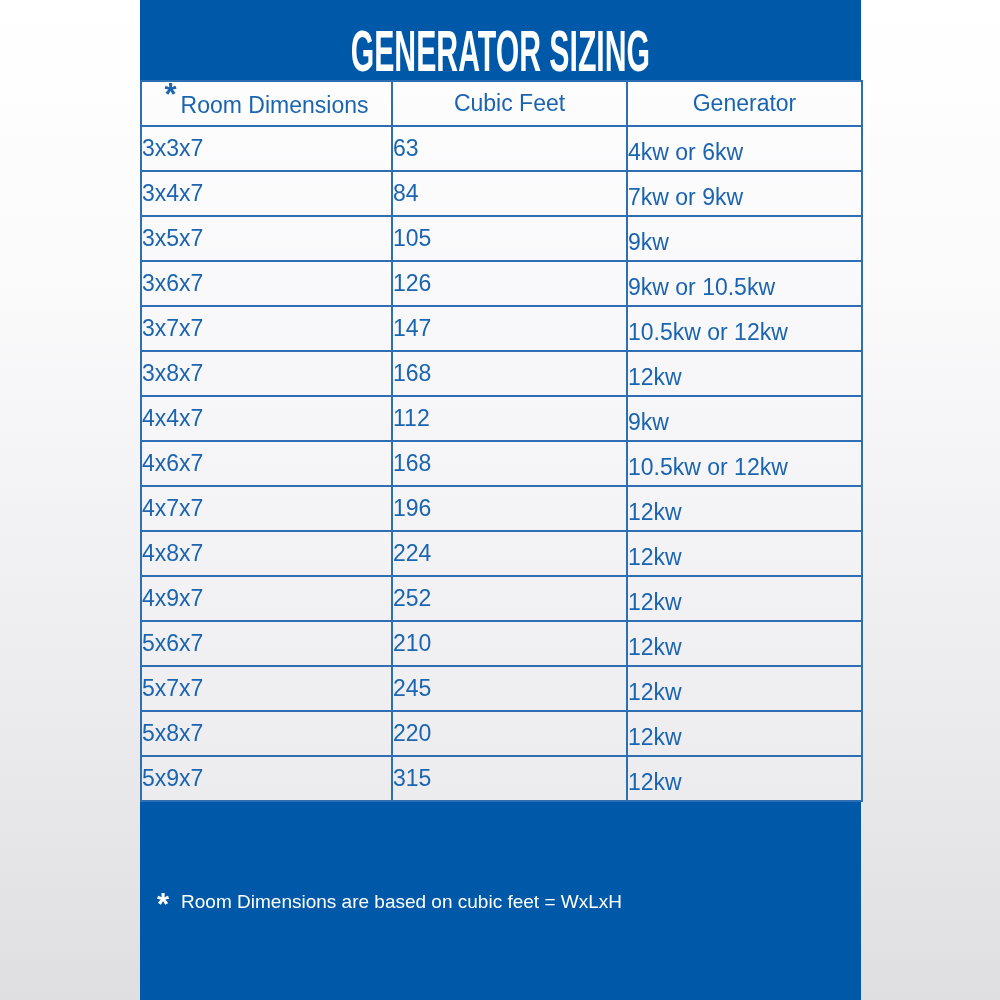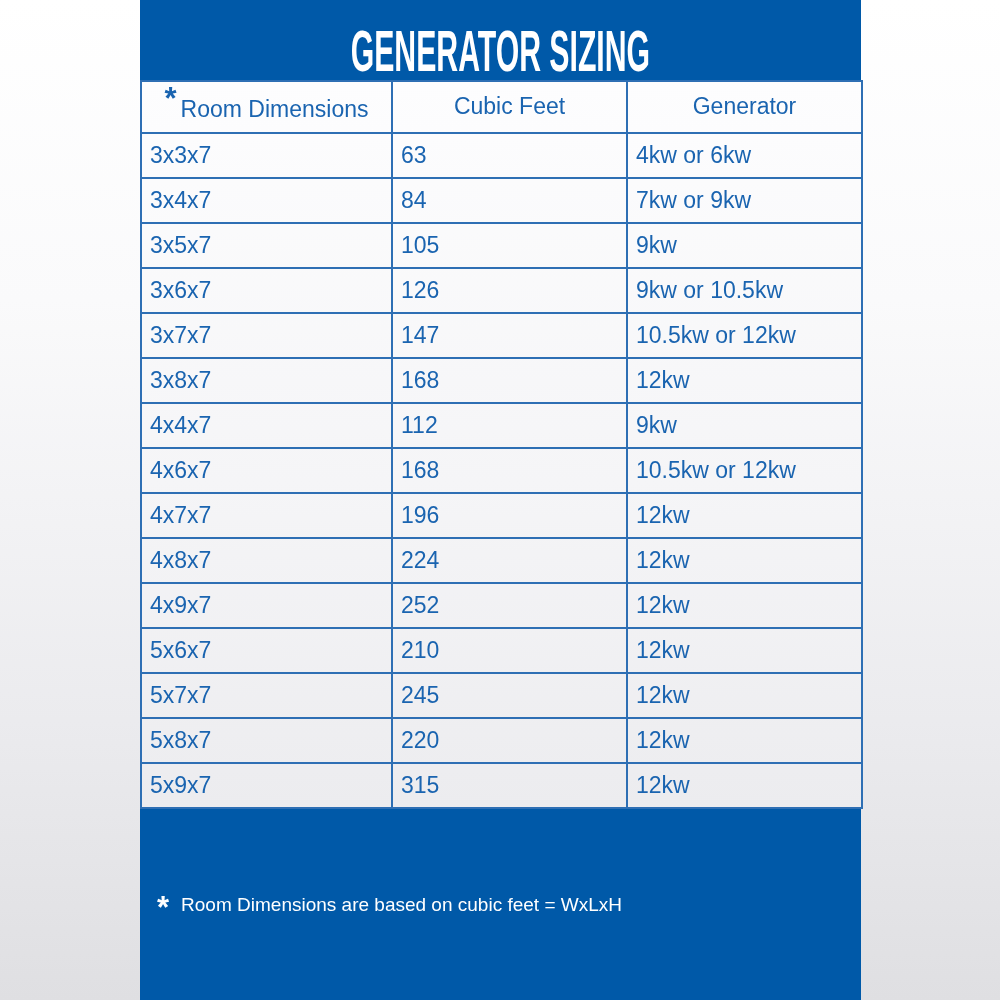--- a/index.html
+++ b/index.html
@@ -44,21 +44,21 @@
     border-collapse: collapse;
     table-layout: fixed;
     width: 721px;
     flex: 0 0 auto;
     background: linear-gradient(180deg, #fdfdfe 0%, #f5f5f7 55%, #ececef 100%);
   }
   table.sizing th, table.sizing td {
     border: 2px solid var(--grid-border-blue, #2e6fb4);
     height: 45px;
     box-sizing: border-box;
-    padding: 8px;
+    padding: 0;
     vertical-align: middle;
     color: var(--table-text-blue, #1a64b0);
     font-size: 23px;
     font-weight: normal;
     line-height: 1.1;
   }
   table.sizing td.gen { padding-top: 8px; }
   .hdr-marker {
     font-weight: bold;
     font-size: 31px;

